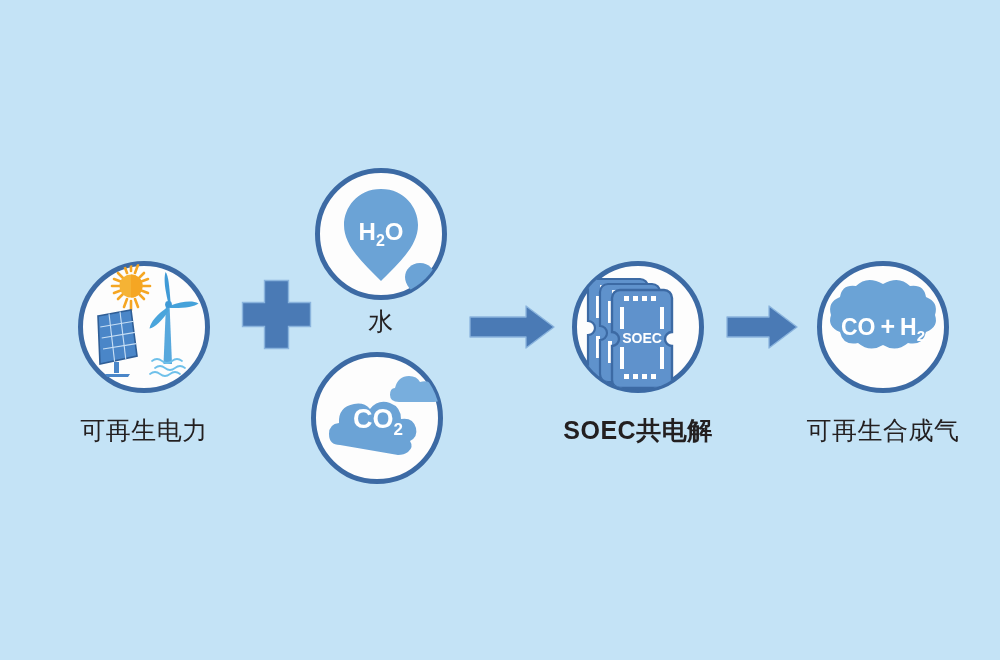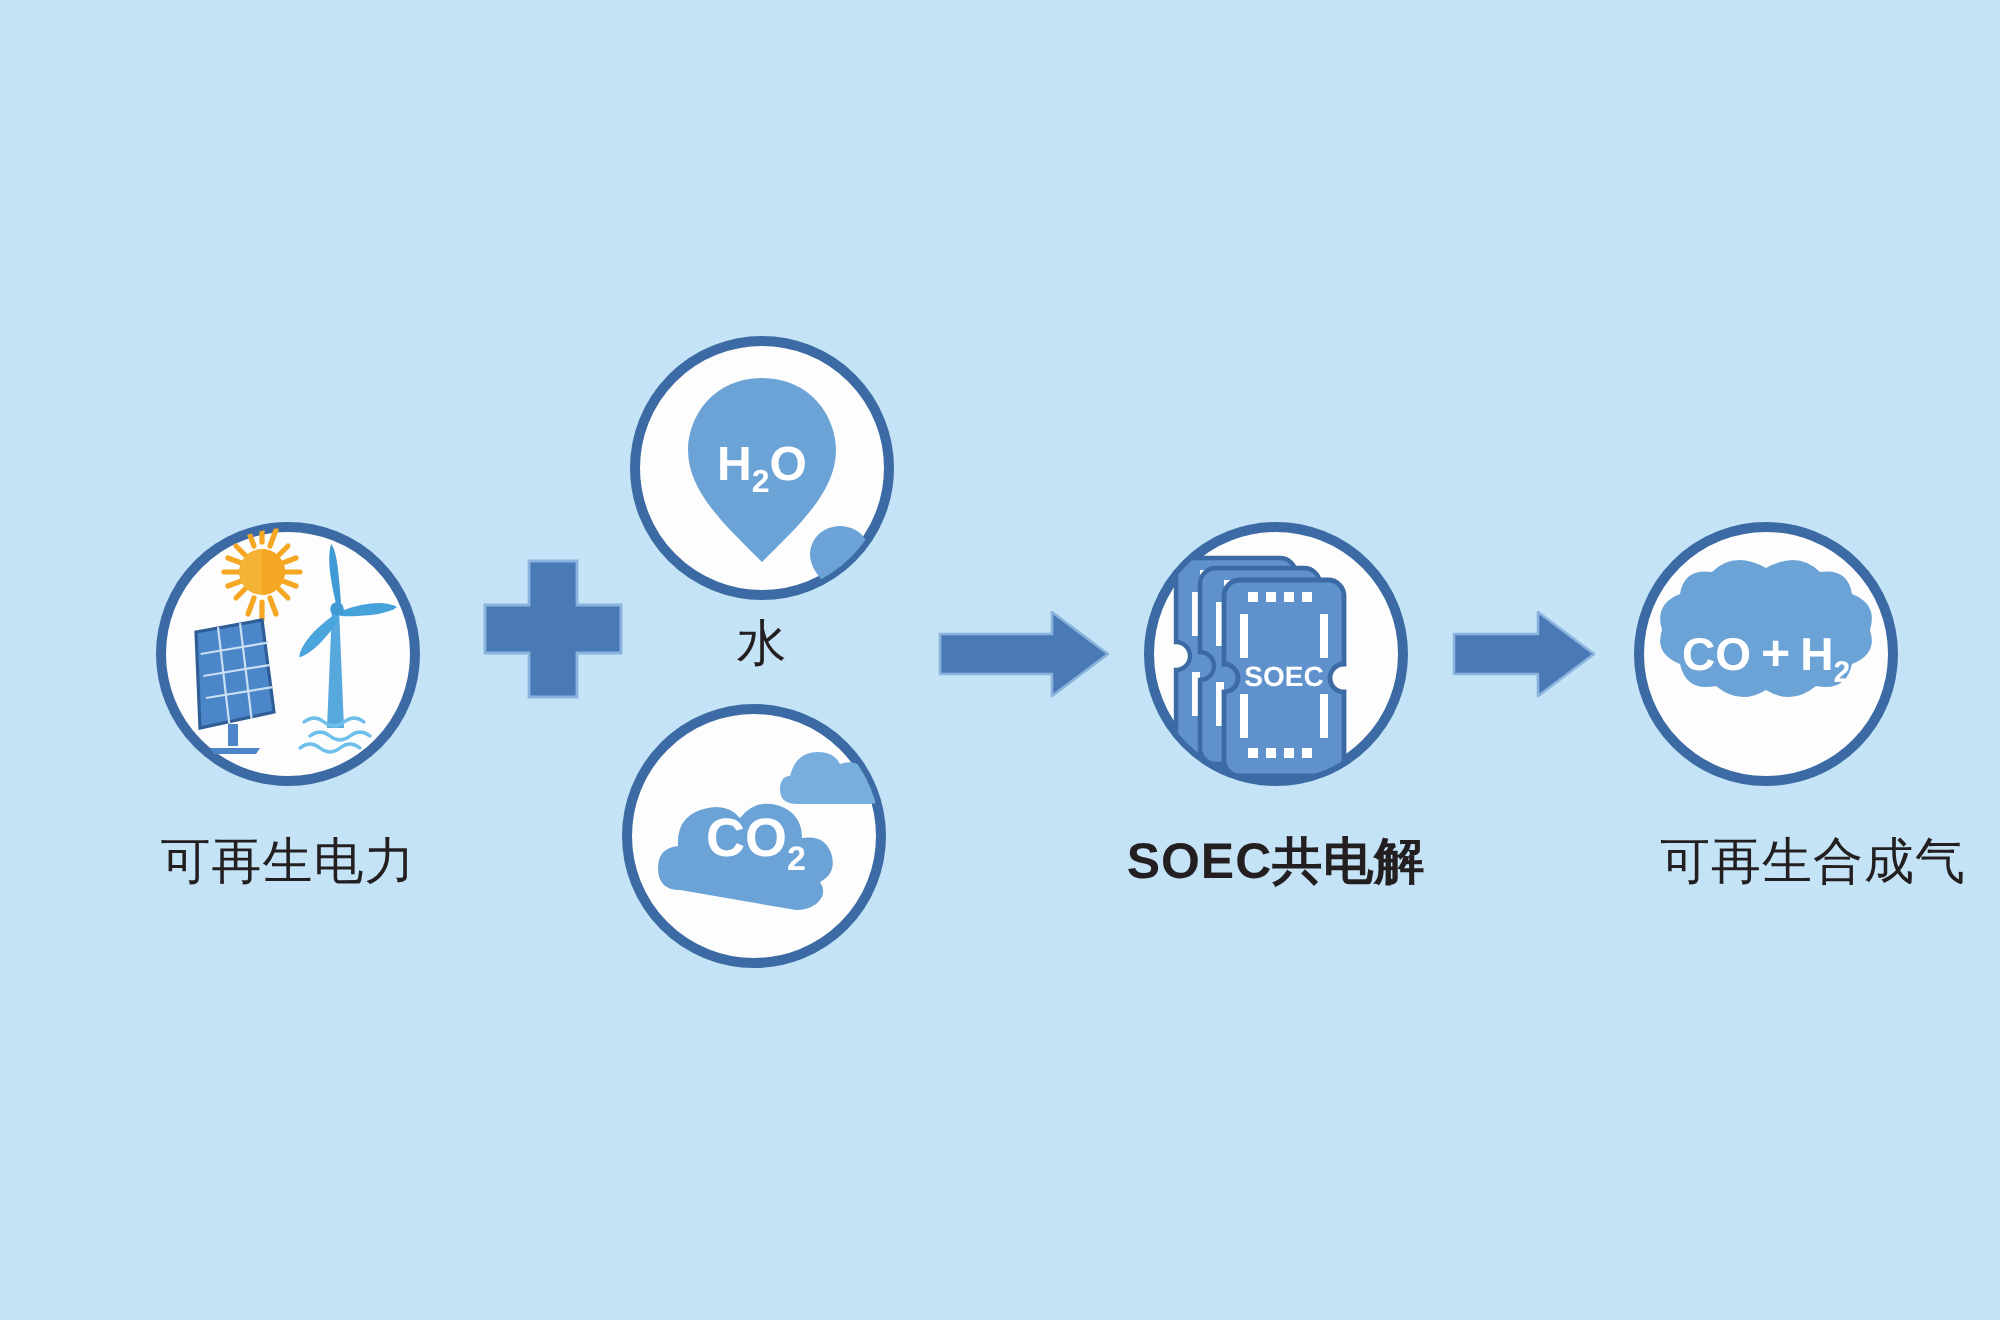--- a/index.html
+++ b/index.html
@@ -267,15 +267,15 @@
     </g>
   </svg>
 
   <div class="caption" style="left:44px; top:398px; width:200px;">可再生电力</div>
 
   <div class="caption" style="left:331px; top:289px; width:100px;">水</div>
 
 
   <div class="caption" style="left:538px; top:398px; width:200px;font-weight:bold;">SOEC共电解</div>
 
-  <div class="caption" style="left:783px; top:398px; width:200px;text-align:right;">可再生合成气</div>
+  <div class="caption" style="left:783px; top:398px; width:200px;">可再生合成气</div>
 
 </div>
 
 </body></html>

